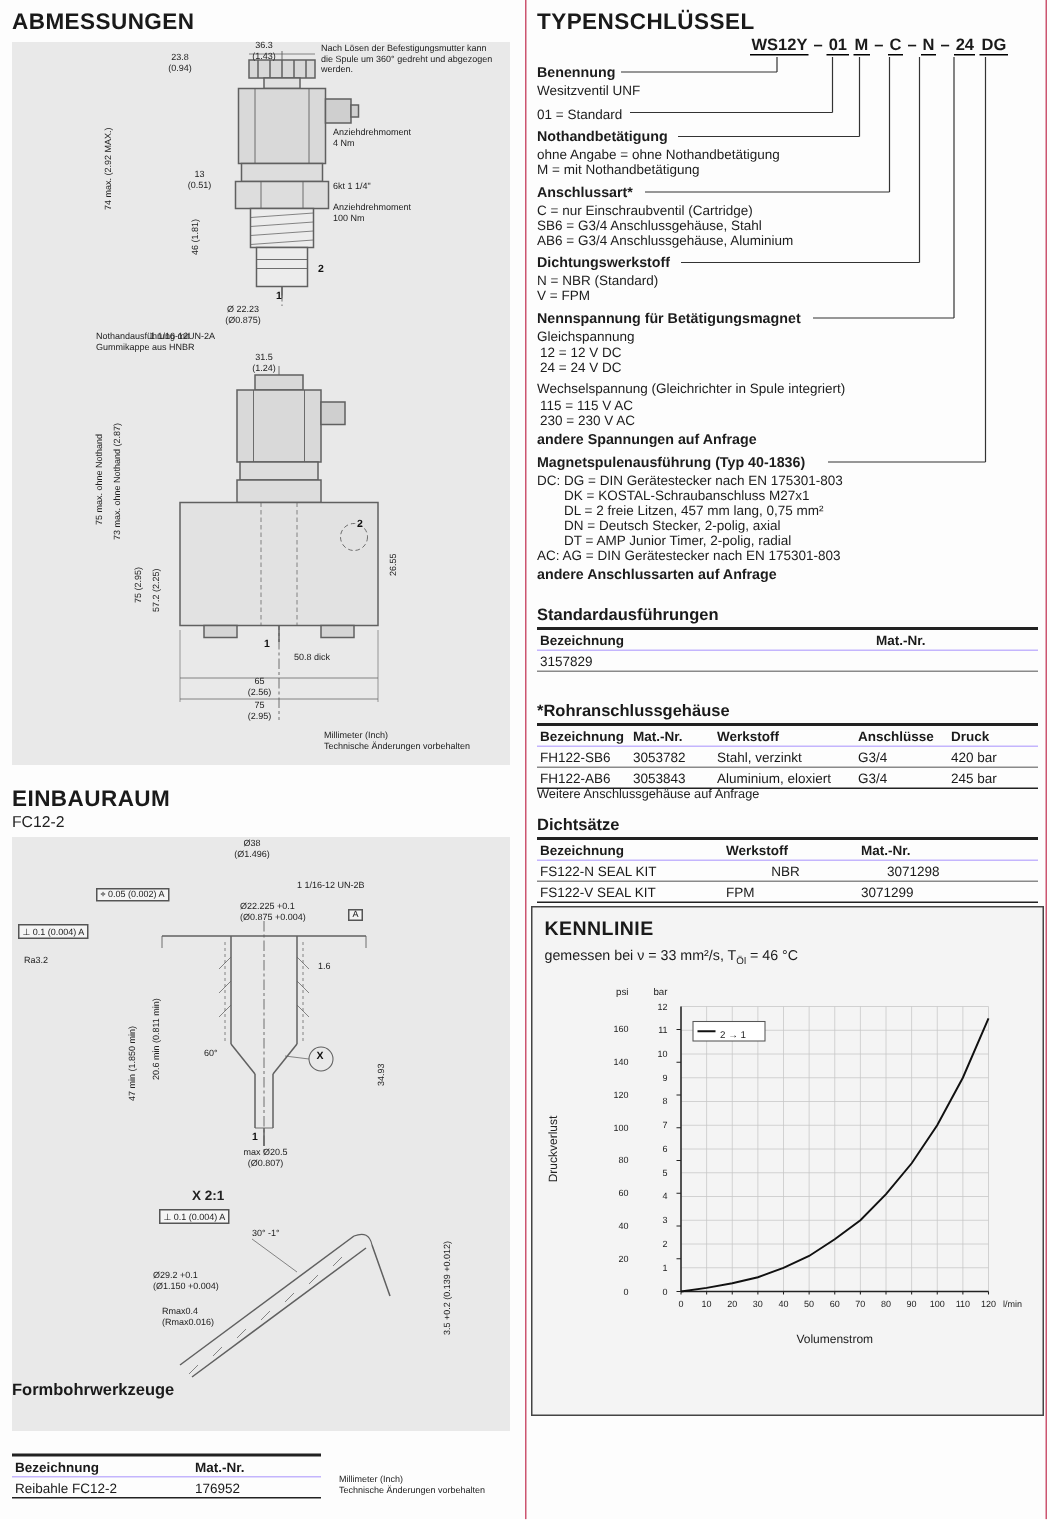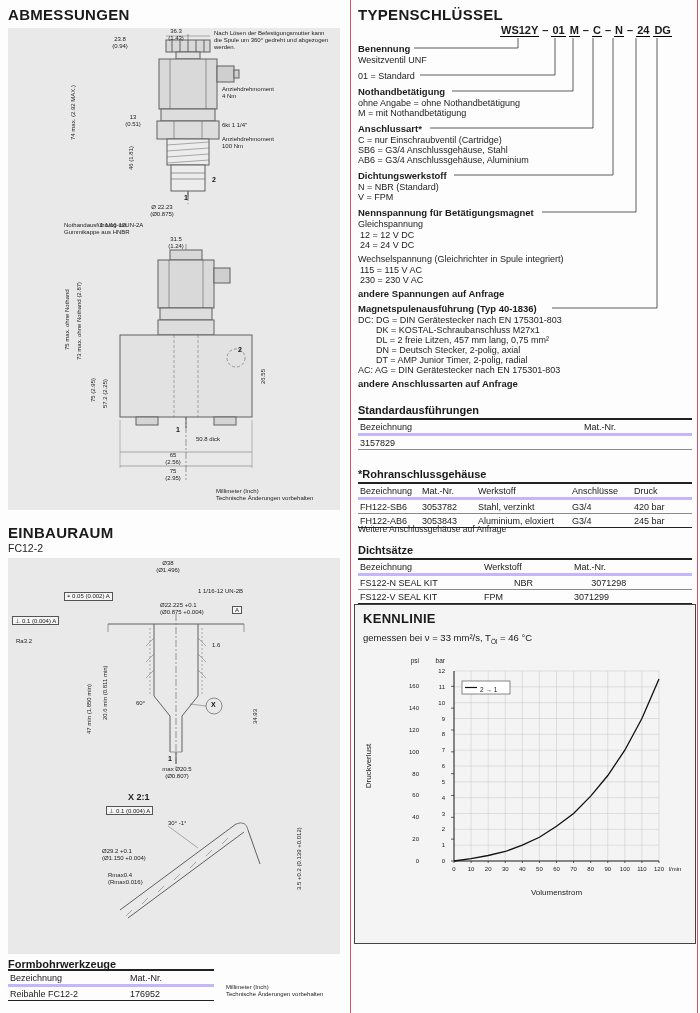--- a/index.html
+++ b/index.html
@@ -9,21 +9,21 @@
   .sec-title{position:absolute;font-size:15px;font-weight:bold;letter-spacing:.3px;}
   .panel{position:absolute;background:#e9e9e9;}
   .lbl{position:absolute;font-size:6px;line-height:1.2;color:#222;white-space:pre-line;}
   .lbl.c{text-align:center;}
   .rot{transform:rotate(-90deg);transform-origin:left top;white-space:nowrap;}
   .gdt{position:absolute;font-size:6px;border:1px solid #555;padding:0 2px;background:rgba(255,255,255,.55);white-space:nowrap;color:#222;}
   .marker{position:absolute;font-size:7px;font-weight:bold;color:#111;}
   .sub-title{position:absolute;font-size:10.5px;color:#222;}
   .tbl{position:absolute;border-top:2px solid #222;background:transparent;}
   .tr{display:flex;border-bottom:1px solid #8a8a8a;}
-  .tr.head{border-bottom:3px solid #c4b5fd;font-weight:normal;}
+  .tr.head{border-bottom:1px solid #c4b5fd;font-weight:bold;}
   .tr.last{border-bottom:1px solid #222;}
   .td{font-size:9px;padding:2px 2px 1px;overflow:hidden;white-space:nowrap;}
   .tbl-title{position:absolute;font-size:11px;font-weight:bold;}
   .note9{position:absolute;font-size:8.5px;color:#222;}
   
   #rightcol{position:absolute;left:352px;top:0;width:346px;height:1013px;}
   .redline{position:absolute;top:0;width:1px;height:1013px;background:#cc5570;}
   .ts{position:absolute;left:6px;font-size:9px;line-height:10px;color:#1c1c1c;white-space:nowrap;}
   .ts.h{font-weight:bold;font-size:9.5px;}
   .ts.u{}
@@ -206,21 +206,21 @@
     <div class="lbl" style="left:120px;top:234px;font-size:9px;font-weight:bold;">X  2:1</div>
     <div class="gdt" style="left:98px;top:248px;">⊥ 0.1 (0.004) A</div>
     <div class="lbl" style="left:160px;top:262px;">30° -1°</div>
     <div class="lbl" style="left:94px;top:290px;width:110px;">Ø29.2 +0.1
 (Ø1.150 +0.004)</div>
     <div class="lbl" style="left:100px;top:314px;width:80px;">Rmax0.4
 (Rmax0.016)</div>
     <div class="lbl rot" style="left:288px;top:332px;">3.5 +0.2 (0.139 +0.012)</div>
   </div>
 
-  <div class="tbl-title" style="left:8px;top:958px;">Formbohrwerkzeuge</div>
+  <div class="tbl-title" style="left:8px;top:921px;">Formbohrwerkzeuge</div>
   <div class="tbl" style="left:8px;top:969px;width:206px;">
     <div class="tr head">
       <div class="td" style="width:120px;">Bezeichnung</div>
       <div class="td" style="width:86px;">Mat.-Nr.</div>
     </div>
     <div class="tr last">
       <div class="td" style="width:120px;">Reibahle FC12-2</div>
       <div class="td" style="width:86px;">176952</div>
     </div>
   </div>

